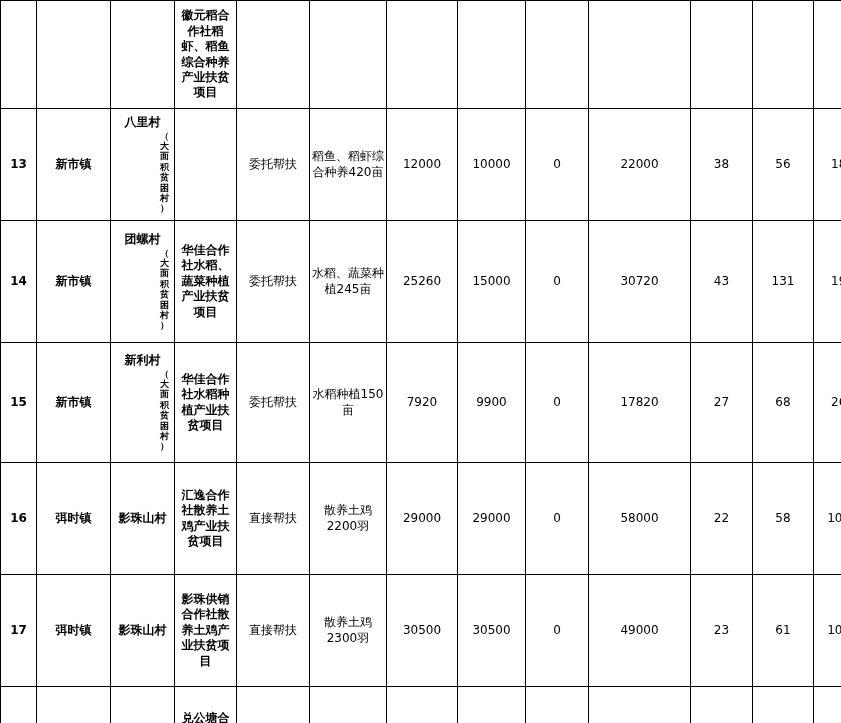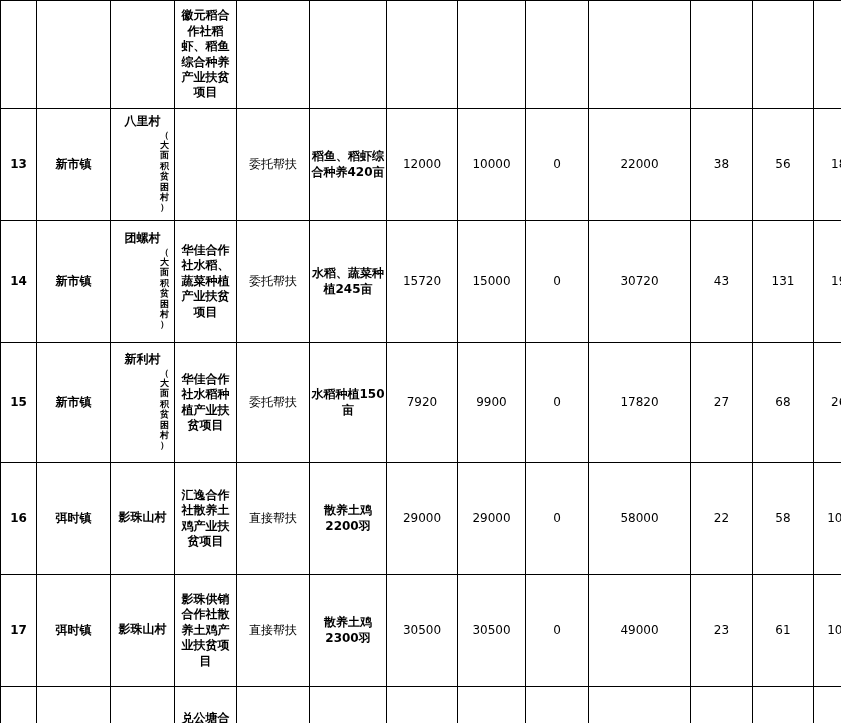--- a/index.html
+++ b/index.html
@@ -48,25 +48,25 @@
   col.c-num1   { width: 71px; }
   col.c-num2   { width: 68px; }
   col.c-num3   { width: 63px; }
   col.c-num4   { width: 102px; }
   col.c-num5   { width: 62px; }
   col.c-num6   { width: 61px; }
   col.c-num7   { width: 58px; }
 
   td.idx      { font-size: 13px; font-weight: bold; }
   td.town     { font-size: 13px; font-weight: bold; }
-  td.village  { font-size: 13px; font-weight: bold; font-family: Liberation Mono, monospace; }
+  td.village  { font-size: 13px; font-weight: bold; }
   td.village .vsub { font-size: 9px; font-weight: bold; display: block; line-height: 1.15; margin-left: 44px; }
   td.project  { font-size: 12px; font-weight: bold; letter-spacing: 0px; }
   td.mode     { font-size: 13px; font-weight: normal; }
-  td.content  { font-size: 12.5px; font-weight: bold; }
+  td.content  { font-size: 12.5px; font-weight: normal; }
   td.num      { font-size: 12.5px; margin-top: 12px; }
 
   
   .rowclip td { border-top: none; }
 </style>
 </head>
 <body>
 
 <div class="sheet">
   <table class="grid">
@@ -152,21 +152,21 @@
           <td class="num">56</td>
           <td class="num">188</td>
         </tr>
         <tr style="height: 122px;">
           <td class="idx">14</td>
           <td class="town">新市镇</td>
           <td class="village"><span>团螺村</span><span class="vsub">（大面积贫困村）</span></td>
           <td class="project">华佳合作社水稻、蔬菜种植产业扶贫项目</td>
           <td class="mode">委托帮扶</td>
           <td class="content">水稻、蔬菜种植245亩</td>
-          <td class="num">15720</td>
+          <td class="num">25260</td>
           <td class="num">15000</td>
           <td class="num">0</td>
           <td class="num">30720</td>
           <td class="num">43</td>
           <td class="num">131</td>
           <td class="num">190</td>
         </tr>
         <tr style="height: 120px;">
           <td class="idx">15</td>
           <td class="town">新市镇</td>

